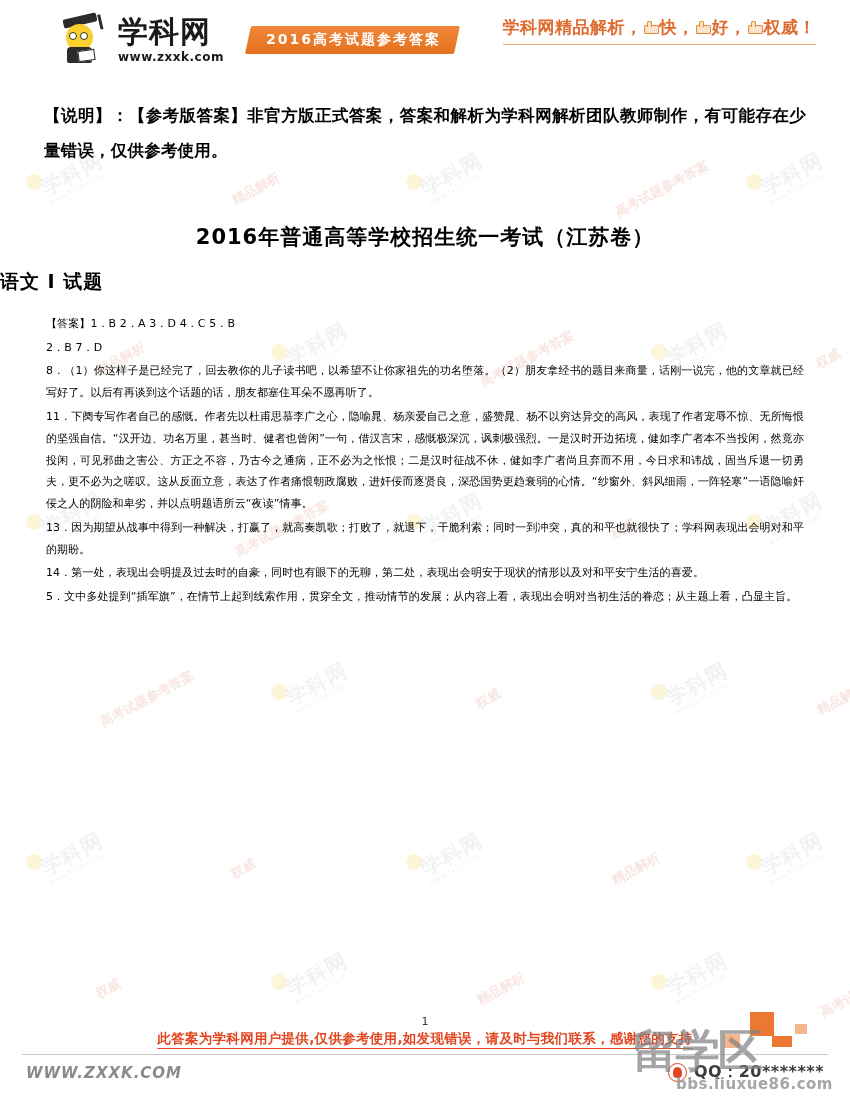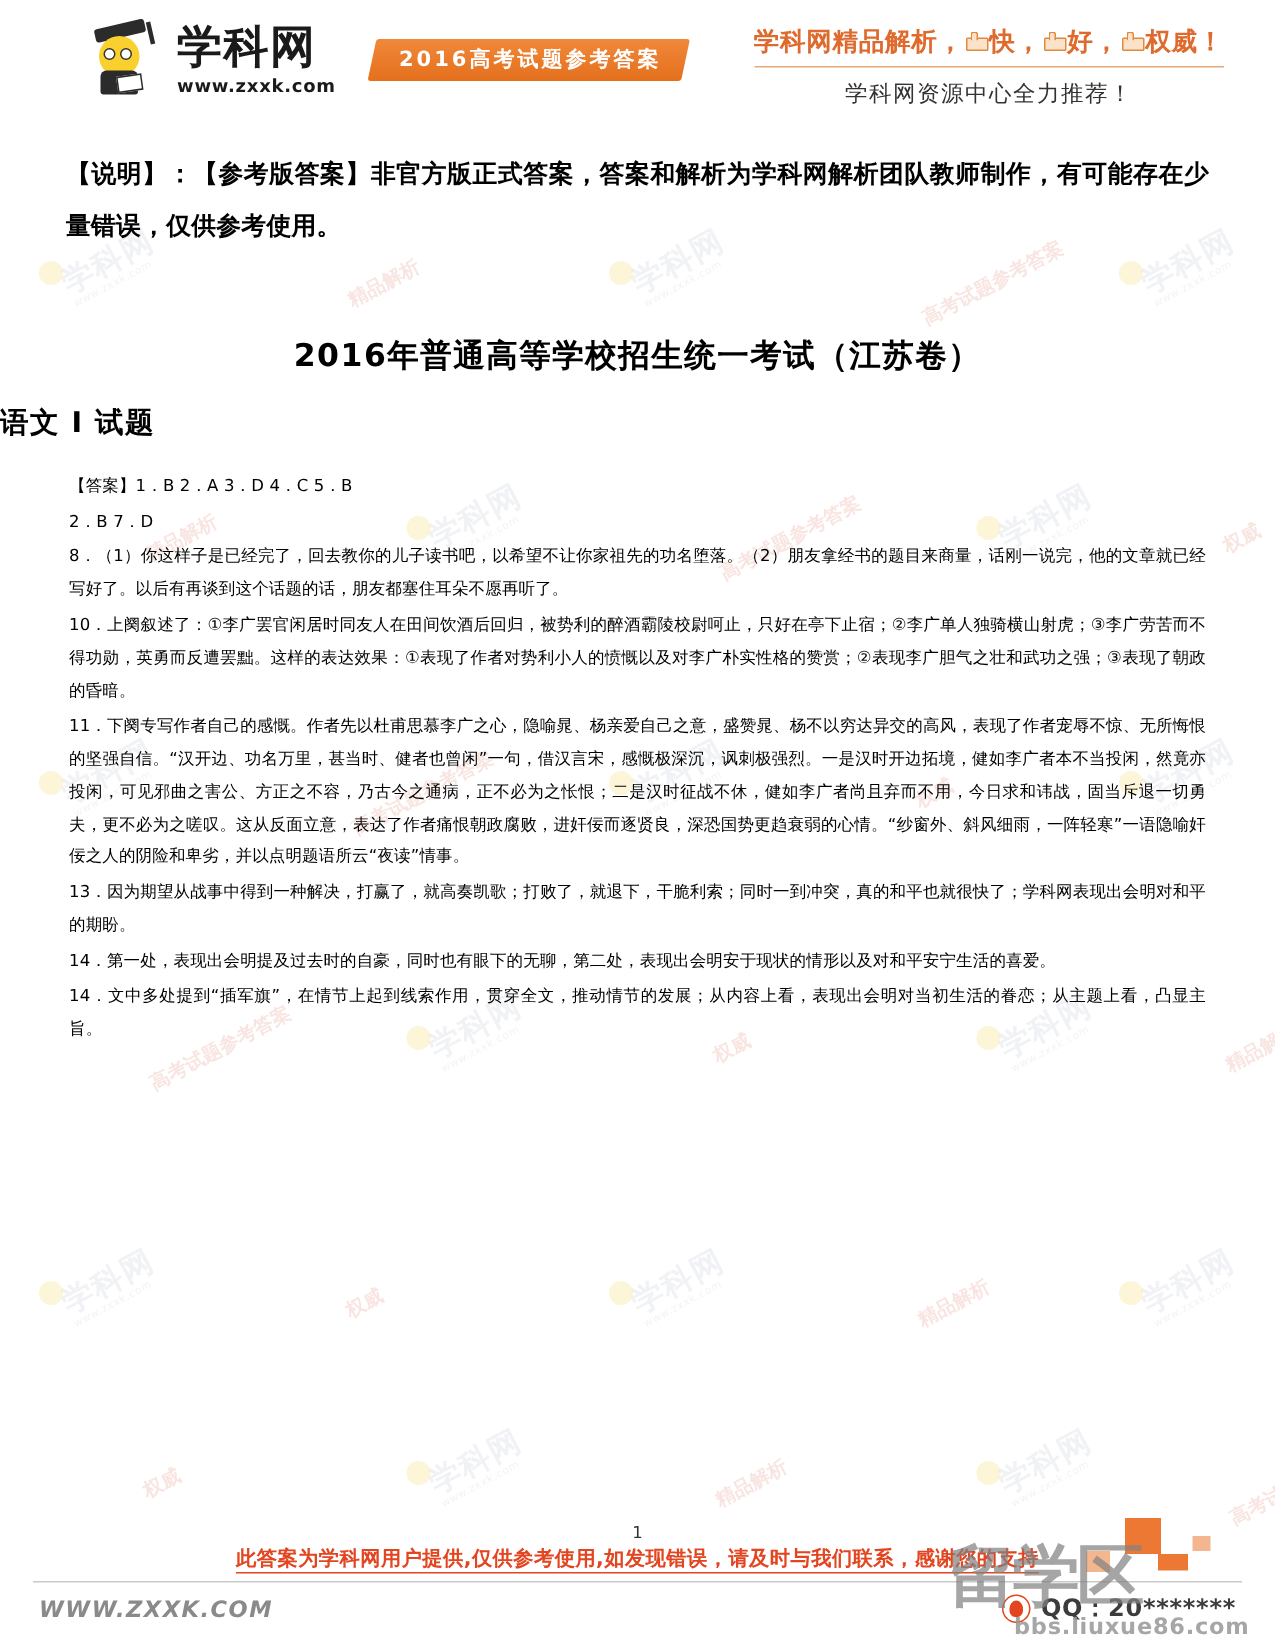--- a/index.html
+++ b/index.html
@@ -434,38 +434,36 @@
       </div>
       <div class="exam-banner">
         <span>2016高考试题参考答案</span>
       </div>
     </div>
 
     <div class="promo-block">
       <div class="promo-line1">
         <span>学科网精品解析，</span><span class="thumb"><i></i><b></b></span><span>快，</span><span class="thumb"><i></i><b></b></span><span>好，</span><span class="thumb"><i></i><b></b></span><span>权威！</span>
       </div>
-      <div class="promo-line2">学科网资源中心全力推荐！</div>
     </div>
   </div>
 
   <div id="notice">【说明】：【参考版答案】非官方版正式答案，答案和解析为学科网解析团队教师制作，有可能存在少量错误，仅供参考使用。</div>
 
   <div id="doc-title">2016年普通高等学校招生统一考试（江苏卷）</div>
   <div id="doc-subtitle">语文 I 试题</div>
 
   <div id="answers">
       <p class="ans-line">【答案】1．B  2．A  3．D  4．C  5．B</p>
       <p class="ans-line">2．B  7．D</p>
       <p class="ans-line">8．（1）你这样子是已经完了，回去教你的儿子读书吧，以希望不让你家祖先的功名堕落。（2）朋友拿经书的题目来商量，话刚一说完，他的文章就已经写好了。以后有再谈到这个话题的话，朋友都塞住耳朵不愿再听了。</p>
-      <p class="ans-line">10．上阕叙述了：①李广罢官闲居时同友人在田间饮酒后回归，被势利的醉酒霸陵校尉呵止，只好在亭下止宿；②李广单人独骑横山射虎；③李广劳苦而不得功勋，英勇而反遭罢黜。这样的表达效果：①表现了作者对势利小人的愤慨以及对李广朴实性格的赞赏；②表现李广胆气之壮和武功之强；③表现了朝政的昏暗。</p>
       <p class="ans-line">11．下阕专写作者自己的感慨。作者先以杜甫思慕李广之心，隐喻晁、杨亲爱自己之意，盛赞晁、杨不以穷达异交的高风，表现了作者宠辱不惊、无所悔恨的坚强自信。“汉开边、功名万里，甚当时、健者也曾闲”一句，借汉言宋，感慨极深沉，讽刺极强烈。一是汉时开边拓境，健如李广者本不当投闲，然竟亦投闲，可见邪曲之害公、方正之不容，乃古今之通病，正不必为之怅恨；二是汉时征战不休，健如李广者尚且弃而不用，今日求和讳战，固当斥退一切勇夫，更不必为之嗟叹。这从反面立意，表达了作者痛恨朝政腐败，进奸佞而逐贤良，深恐国势更趋衰弱的心情。“纱窗外、斜风细雨，一阵轻寒”一语隐喻奸佞之人的阴险和卑劣，并以点明题语所云“夜读”情事。</p>
       <p class="ans-line">13．因为期望从战事中得到一种解决，打赢了，就高奏凯歌；打败了，就退下，干脆利索；同时一到冲突，真的和平也就很快了；学科网表现出会明对和平的期盼。</p>
       <p class="ans-line">14．第一处，表现出会明提及过去时的自豪，同时也有眼下的无聊，第二处，表现出会明安于现状的情形以及对和平安宁生活的喜爱。</p>
-      <p class="ans-line">14．文中多处提到“插军旗”，在情节上起到线索作用，贯穿全文，推动情节的发展；从内容上看，表现出会明对当初生活的眷恋；从主题上看，凸显主旨。</p>
+      <p class="ans-line">5．文中多处提到“插军旗”，在情节上起到线索作用，贯穿全文，推动情节的发展；从内容上看，表现出会明对当初生活的眷恋；从主题上看，凸显主旨。</p>
     </div>
 
   <div id="page-number">1</div>
 
   <div id="footer">
     <div id="footer-notice">此答案为学科网用户提供,仅供参考使用,如发现错误，请及时与我们联系，感谢您的支持</div>
     <div id="footer-rule"></div>
     <div id="footer-bar">
       <div id="footer-site">WWW.ZXXK.COM</div>
       <div id="footer-qq">

